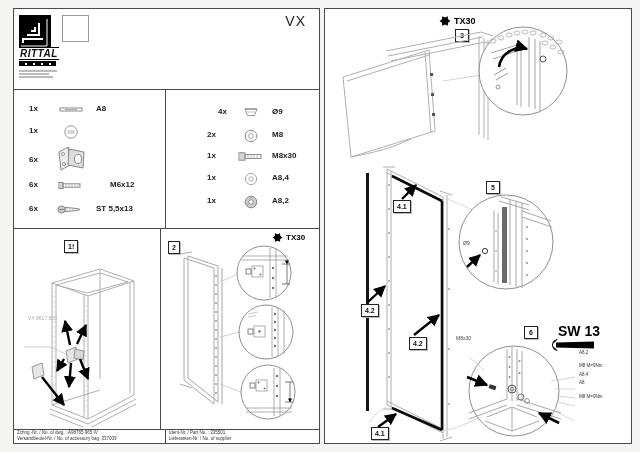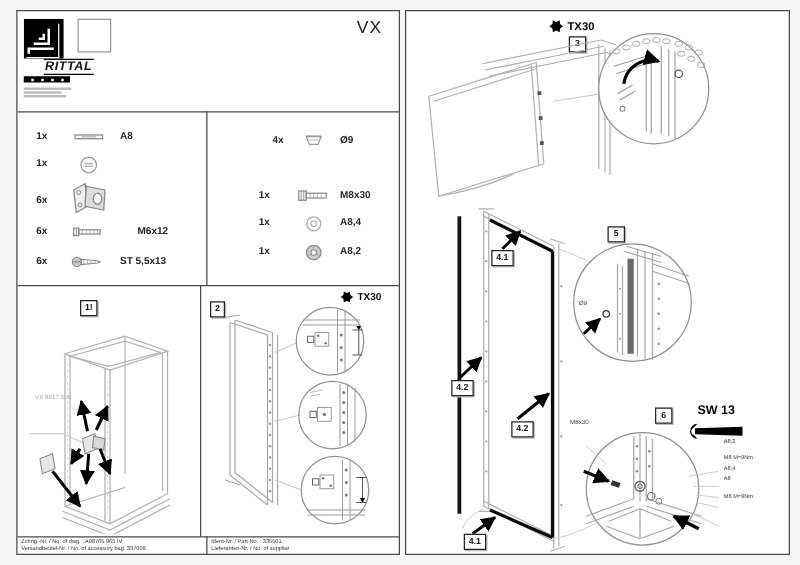--- a/index.html
+++ b/index.html
@@ -6,42 +6,42 @@
   .sheet{position:relative;width:640px;height:452px;background:#f5f5f4;
          font-family:"Liberation Sans",sans-serif;color:#111;overflow:hidden;}
   .panel{position:absolute;background:#fff;border:1px solid #4a4a4a;box-sizing:border-box;}
   .panel-left{left:13px;top:8px;width:307px;height:436px;}
   .panel-right{left:324px;top:8px;width:308px;height:436px;}
   .hline{position:absolute;left:0;right:0;border-top:1px solid #4a4a4a;}
   .vline{position:absolute;border-left:1px solid #4a4a4a;}
   .abs{position:absolute;}
   
   .brand-name{font-size:10px;font-weight:700;font-style:italic;letter-spacing:.5px;
-              border-top:1.5px solid #000;border-bottom:1.5px solid #000;padding:0 1px;margin-left:16px;}
+              border-top:1.5px solid #000;border-bottom:1.5px solid #000;padding:0 1px;}
   .brand-bar{width:37px;height:5px;background:#000;margin-top:1px;position:relative;}
   .brand-bar i{position:absolute;top:1.5px;width:2px;height:2px;background:#fff;}
   .fineprint{width:40px;}
   .fineprint div{height:1.5px;background:#bbb;margin-bottom:1.5px;}
   .rev-box{width:25px;height:25px;border:1px solid #999;background:#fff;}
   .vx-title{font-size:14px;letter-spacing:1px;color:#222;}
   .pn-grid{display:grid;grid-template-columns:42px 42px;grid-column-gap:5px;grid-row-gap:1px;
            font-size:8.5px;color:#222;text-align:right;}
   
   .prow{position:absolute;height:15px;}
   .qty{position:absolute;font-size:8px;font-weight:700;color:#222;}
   .plabel{position:absolute;font-size:8px;font-weight:700;color:#222;white-space:nowrap;}
   .picon{position:absolute;}
   
   .badge{position:absolute;border:1px solid #222;background:#fff;font-size:7px;font-weight:700;
          line-height:1;padding:2px 3px;box-shadow:1px 1px 0 #bbb;white-space:nowrap;}
   .tool-label{position:absolute;font-size:8px;font-weight:700;color:#000;white-space:nowrap;}
   .tiny-label{position:absolute;font-size:5px;color:#444;white-space:nowrap;}
   .ghost-label{position:absolute;font-size:5px;color:#aaa;white-space:nowrap;}
   .stack-label{position:absolute;font-size:4.5px;color:#333;white-space:nowrap;line-height:1;}
-  .sw-label{position:absolute;font-size:10px;font-weight:700;color:#000;}
+  .sw-label{position:absolute;font-size:14px;font-weight:700;color:#000;}
   
   .foot-cell{position:absolute;top:421px;height:14px;font-size:4.5px;line-height:6px;color:#333;
              padding-left:2px;overflow:hidden;white-space:nowrap;}
   svg{display:block;}
 </style>
 </head>
 <body>
 
 <div class="sheet">
 
@@ -153,20 +153,36 @@
     <div class="prow" style="top:96px;left:152px;width:154px;">
       <span class="qty" style="left:52px;top:2px;">4x</span>
       <span class="picon" style="left:72px;top:0;">
         <svg width="26" height="15" viewBox="0 0 26 15">
             <polygon points="7,4 19,4 16.5,10.5 9.5,10.5" fill="none" stroke="#999" stroke-width="1"></polygon>
             <line x1="7" y1="4" x2="19" y2="4" stroke="#999" stroke-width="1.4"></line>
             <line x1="9" y1="7" x2="17" y2="7" stroke="#aaa" stroke-width=".7"></line>
           </svg>
         </span>
       <span class="plabel" style="left:106px;top:2px;">Ø9</span>
+    </div>
+    <div class="prow" style="top:119px;left:152px;width:154px;">
+      <span class="qty" style="left:41px;top:2px;">2x</span>
+      <span class="picon" style="left:72px;top:0;">
+        <svg width="26" height="16" viewBox="0 0 26 16">
+            <circle cx="13" cy="8" r="5.8" fill="none" stroke="#999" stroke-width="1"></circle>
+            <circle cx="13" cy="8" r="2.4" fill="none" stroke="#999" stroke-width=".9"></circle>
+            <g stroke="#aaa" stroke-width=".7">
+              <line x1="13" y1="1.5" x2="13" y2="4"></line>
+              <line x1="13" y1="12" x2="13" y2="14.5"></line>
+              <line x1="6.5" y1="8" x2="9" y2="8"></line>
+              <line x1="17" y1="8" x2="19.5" y2="8"></line>
+            </g>
+          </svg>
+        </span>
+      <span class="plabel" style="left:106px;top:2px;">M8</span>
     </div>
     <div class="prow" style="top:140px;left:152px;width:154px;">
       <span class="qty" style="left:41px;top:2px;">1x</span>
       <span class="picon" style="left:70px;top:0;">
         <svg width="30" height="15" viewBox="0 0 30 15">
             <rect x="3" y="3.8" width="6" height="7.4" fill="none" stroke="#888" stroke-width="1"></rect>
             <line x1="5" y1="3.8" x2="5" y2="11.2" stroke="#888" stroke-width=".7"></line>
             <line x1="7" y1="3.8" x2="7" y2="11.2" stroke="#888" stroke-width=".7"></line>
             <rect x="9" y="5.6" width="16" height="3.8" fill="none" stroke="#888" stroke-width="1"></rect>
             <g stroke="#999" stroke-width=".6">

